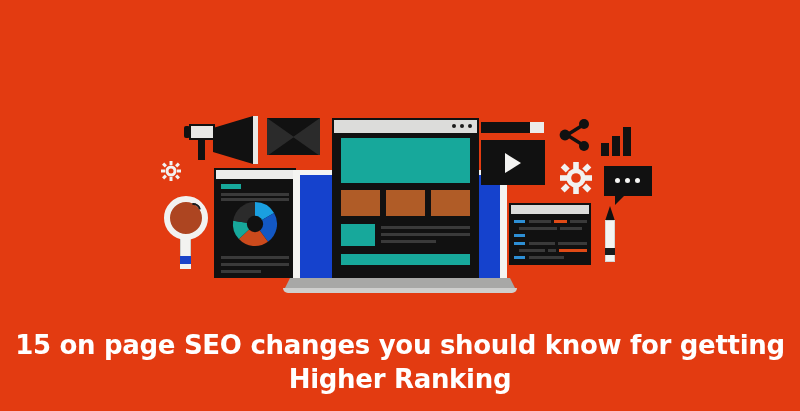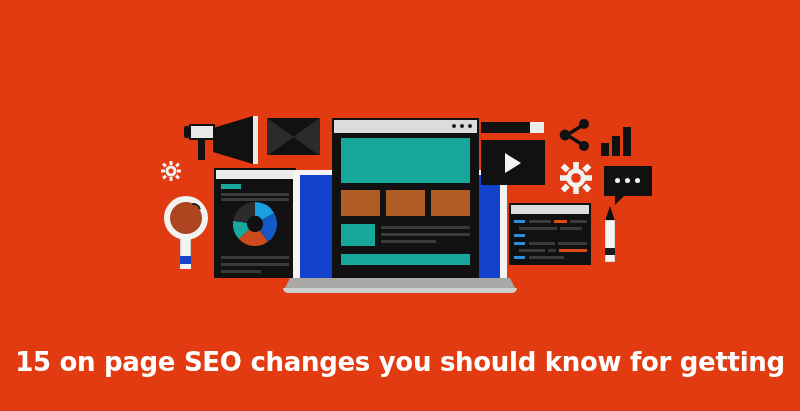--- a/index.html
+++ b/index.html
@@ -465,15 +465,16 @@
     <div class="code-seg" style="left:529px;top:256px;width:35px;background:#3a3a3a;"></div>
 
     <div class="pen-nib"></div>
     <div class="pen-body"></div>
     <div class="pen-grip"></div>
 
   </div>
 
   <div id="headline">
     <div class="hl-line">15 on page SEO changes you should know for getting</div>
+    <div class="hl-line">Higher Ranking</div>
   </div>
 
 </div>
 
 </body></html>

